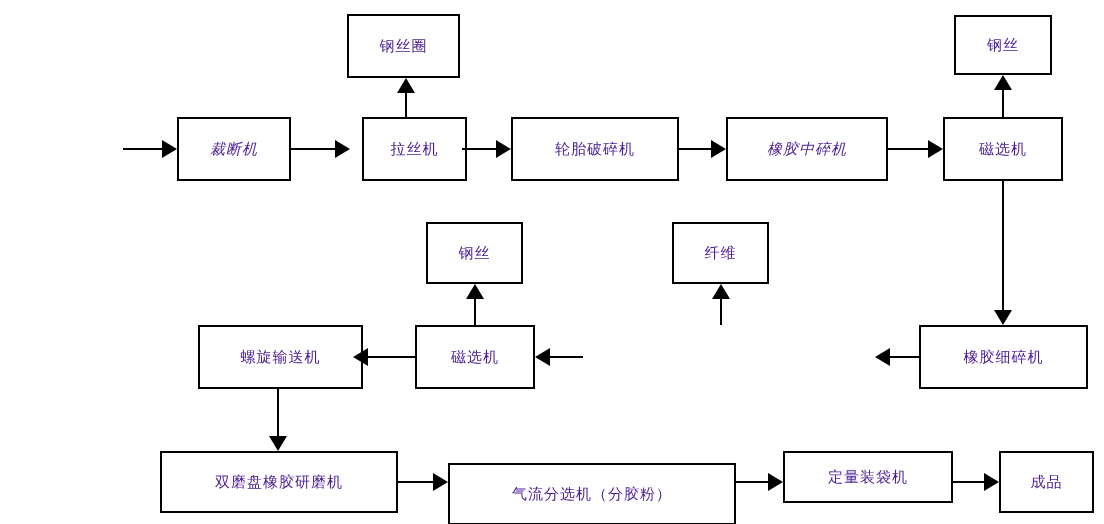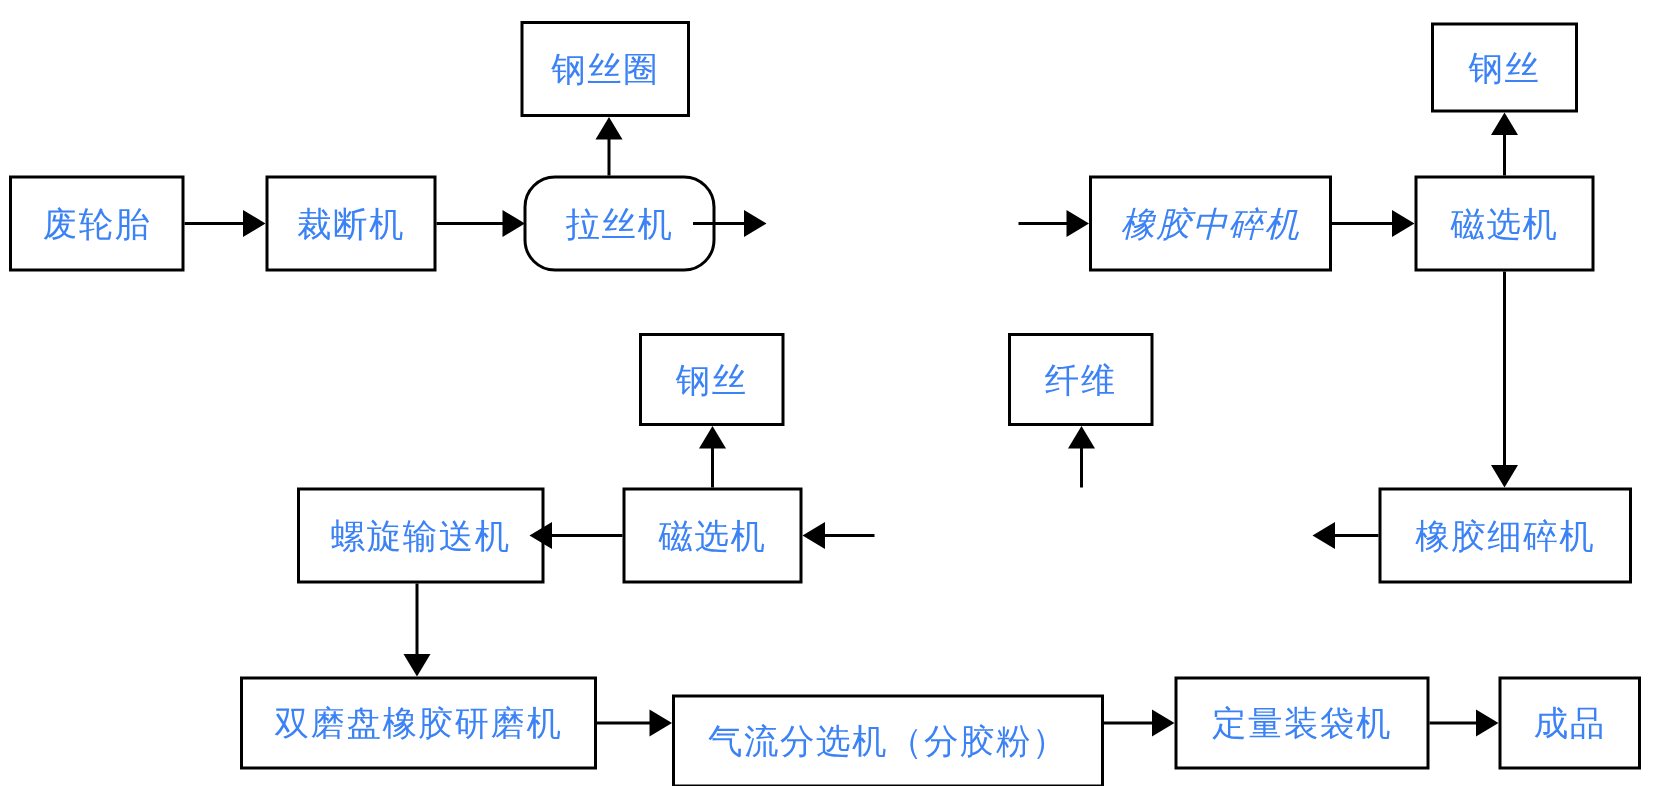--- a/index.html
+++ b/index.html
@@ -18,22 +18,22 @@
   .node {
     position: absolute;
     box-sizing: border-box;
     border: 2px solid #000000;
     background: #ffffff;
     display: flex;
     align-items: center;
     justify-content: center;
   }
   .node-label {
-    color: #3b82f6;
-    font-size: 23px;
+    color: #4c1d95;
+    font-size: 15px;
     line-height: 1;
     white-space: nowrap;
     letter-spacing: 1px;
   }
   .conn {
     position: absolute;
   }
   .conn .line {
     position: absolute;
     background: #000000;
@@ -69,31 +69,31 @@
     bottom: 0; left: 0;
     border-left: 9px solid transparent;
     border-right: 9px solid transparent;
     border-top: 15px solid #000000;
   }
 </style>
 </head>
 <body>
 
 <div id="canvas">
-    <div class="node" style="left: 6px; top: 117px; width: 117px; height: 64px;">
-    <span class="node-label">废轮胎</span>
-  </div>
-    <div class="node" style="left: 177px; top: 117px; width: 114px; height: 64px;">
+    <div class="node" style="left: 177px; top: 117px; width: 114px; height: 64px; font-style: italic;">
     <span class="node-label">裁断机</span>
   </div>
-    <div class="node" style="left: 349px; top: 117px; width: 128px; height: 64px; border-radius: 21px;">
+    <div class="node" style="left: 362px; top: 117px; width: 105px; height: 64px;">
     <span class="node-label">拉丝机</span>
   </div>
     <div class="node" style="left: 347px; top: 14px; width: 113px; height: 64px;">
     <span class="node-label">钢丝圈</span>
+  </div>
+    <div class="node" style="left: 511px; top: 117px; width: 168px; height: 64px;">
+    <span class="node-label">轮胎破碎机</span>
   </div>
     <div class="node" style="left: 726px; top: 117px; width: 162px; height: 64px; font-style: italic;">
     <span class="node-label">橡胶中碎机</span>
   </div>
     <div class="node" style="left: 943px; top: 117px; width: 120px; height: 64px;">
     <span class="node-label">磁选机</span>
   </div>
     <div class="node" style="left: 954px; top: 15px; width: 98px; height: 60px;">
     <span class="node-label">钢丝</span>
   </div>
@@ -111,21 +111,21 @@
   </div>
     <div class="node" style="left: 198px; top: 325px; width: 165px; height: 64px; text-align: right;">
     <span class="node-label">螺旋输送机</span>
   </div>
     <div class="node" style="left: 160px; top: 451px; width: 238px; height: 62px;">
     <span class="node-label">双磨盘橡胶研磨机</span>
   </div>
     <div class="node" style="left: 448px; top: 451px; width: 288px; height: 62px; margin-top: 12px;">
     <span class="node-label">气流分选机（分胶粉）</span>
   </div>
-    <div class="node" style="left: 783px; top: 451px; width: 170px; height: 62px;">
+    <div class="node" style="left: 783px; top: 451px; width: 170px; height: 52px;">
     <span class="node-label">定量装袋机</span>
   </div>
     <div class="node" style="left: 999px; top: 451px; width: 95px; height: 62px;">
     <span class="node-label">成品</span>
   </div>
     <div class="conn right" style="left: 123px; top: 140px; width: 54px; height: 18px;">
     <div class="line" style="width: 41px; left: 0px;"></div>
     <div class="head"></div>
   </div>
     <div class="conn right" style="left: 291px; top: 140px; width: 59px; height: 18px;">

